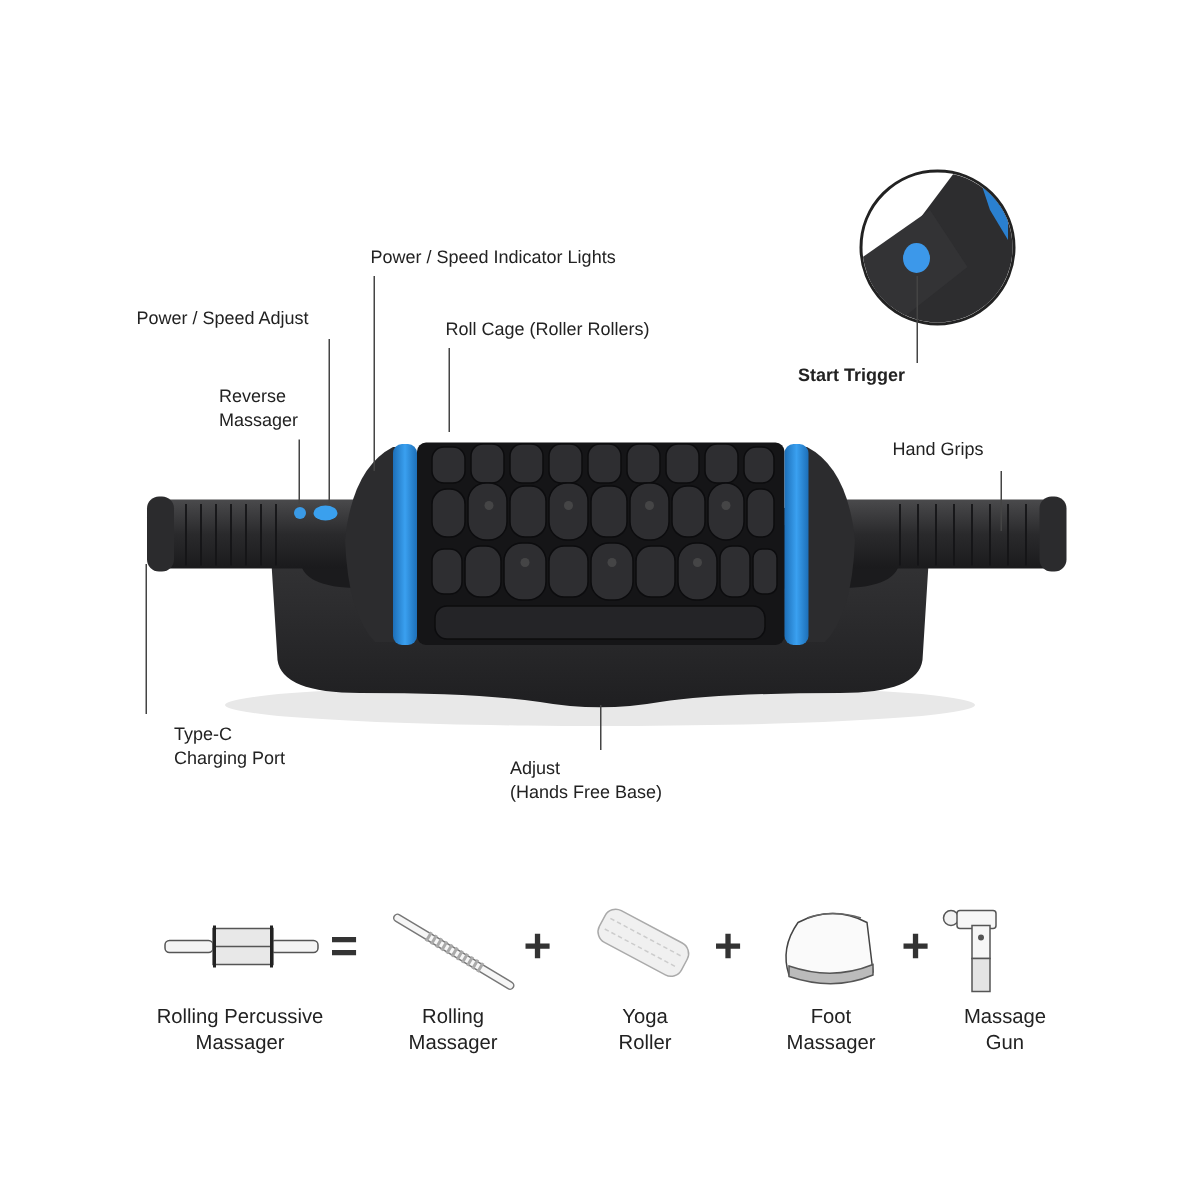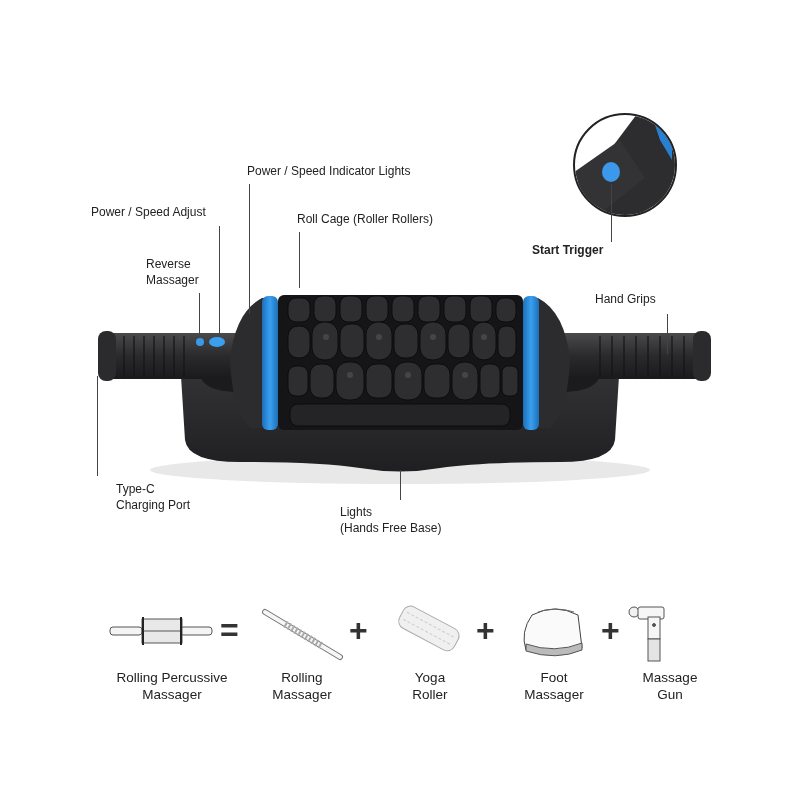--- a/index.html
+++ b/index.html
@@ -192,30 +192,30 @@
   <div>Reverse</div>
   <div>Massager</div>
 </div>
 <div class="lbl" style="left:532px;top:242px;font-weight:bold;">Start Trigger</div>
 <div class="lbl" style="left:595px;top:291px;">Hand Grips</div>
 <div class="lbl" style="left:92px;top:481px;margin-left:24px;">
   <div>Type-C</div>
   <div>Charging Port</div>
 </div>
 <div class="lbl c" style="left:340px;top:504px;width:124px;">
-  <div>Lights</div>
+  <div>Adjust</div>
   <div>(Hands Free Base)</div>
 </div>
 
 <div class="op" style="left:220px;top:614px;">=</div>
 <div class="op" style="left:349px;top:614px;">+</div>
 <div class="op" style="left:476px;top:614px;">+</div>
 <div class="op" style="left:601px;top:614px;">+</div>
 
-<div class="bl" style="left:106px;top:669px;width:132px;">
+<div class="bl" style="left:94px;top:669px;width:132px;">
   <div>Rolling Percussive</div>
   <div>Massager</div>
 </div>
 <div class="bl" style="left:262px;top:669px;width:80px;">
   <div>Rolling</div>
   <div>Massager</div>
 </div>
 <div class="bl" style="left:400px;top:669px;width:60px;">
   <div>Yoga</div>
   <div>Roller</div>

